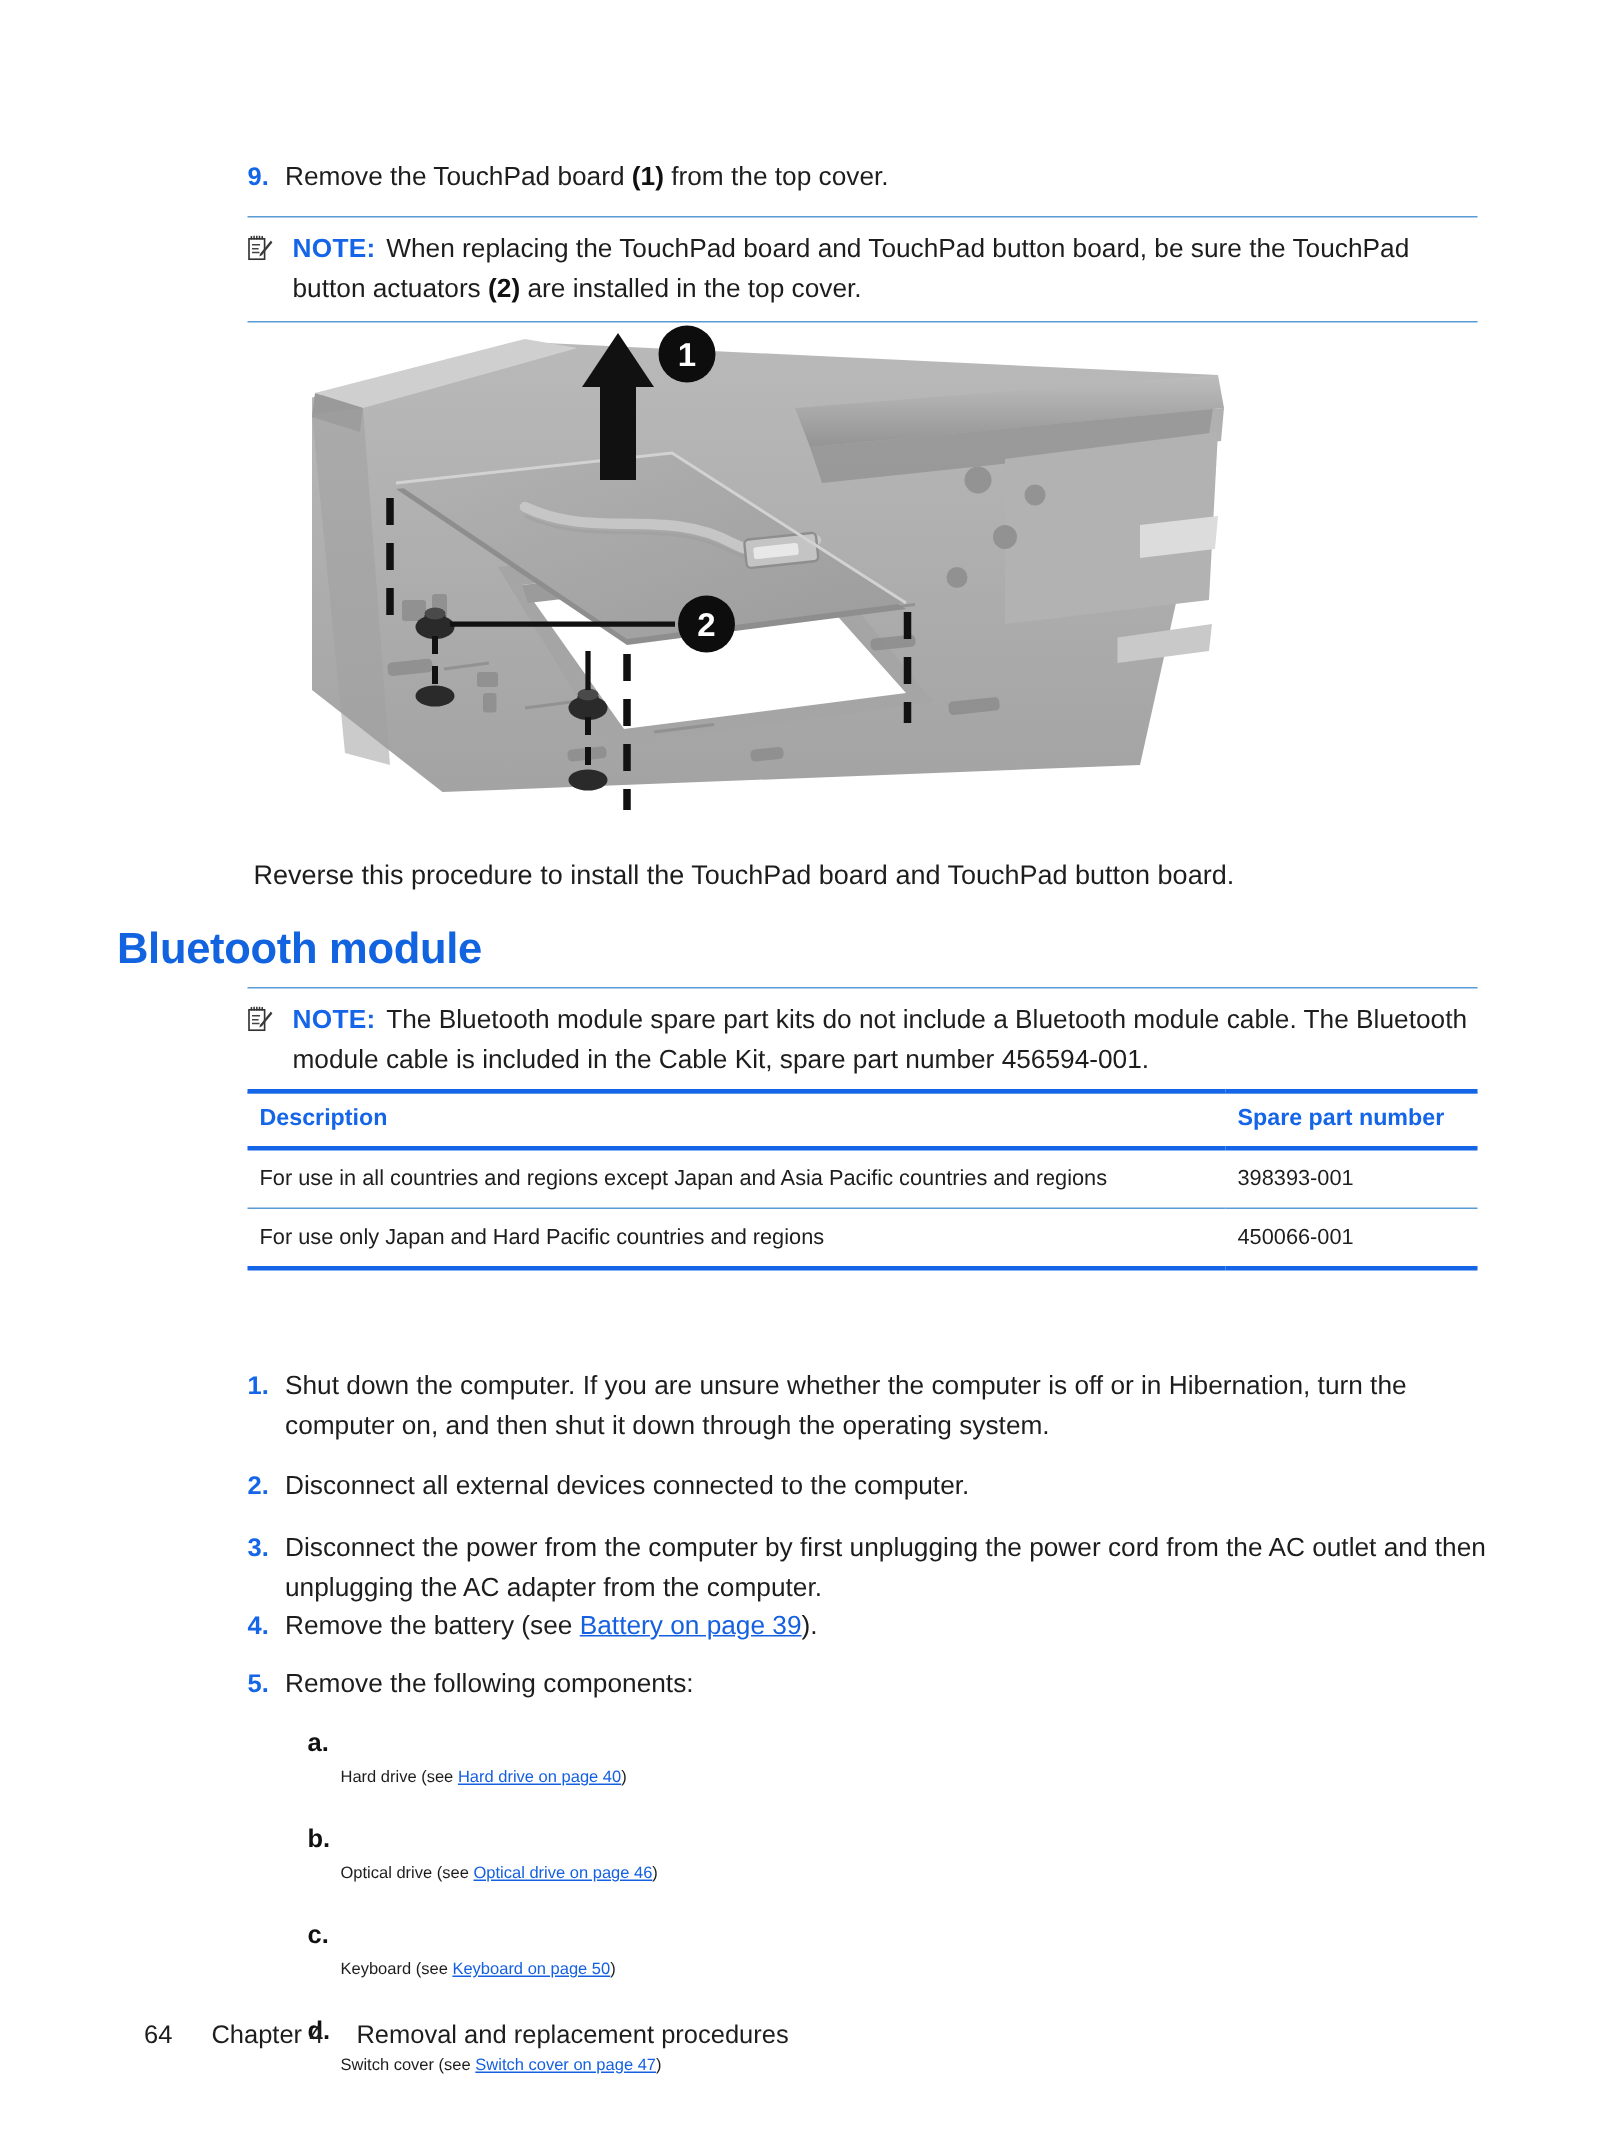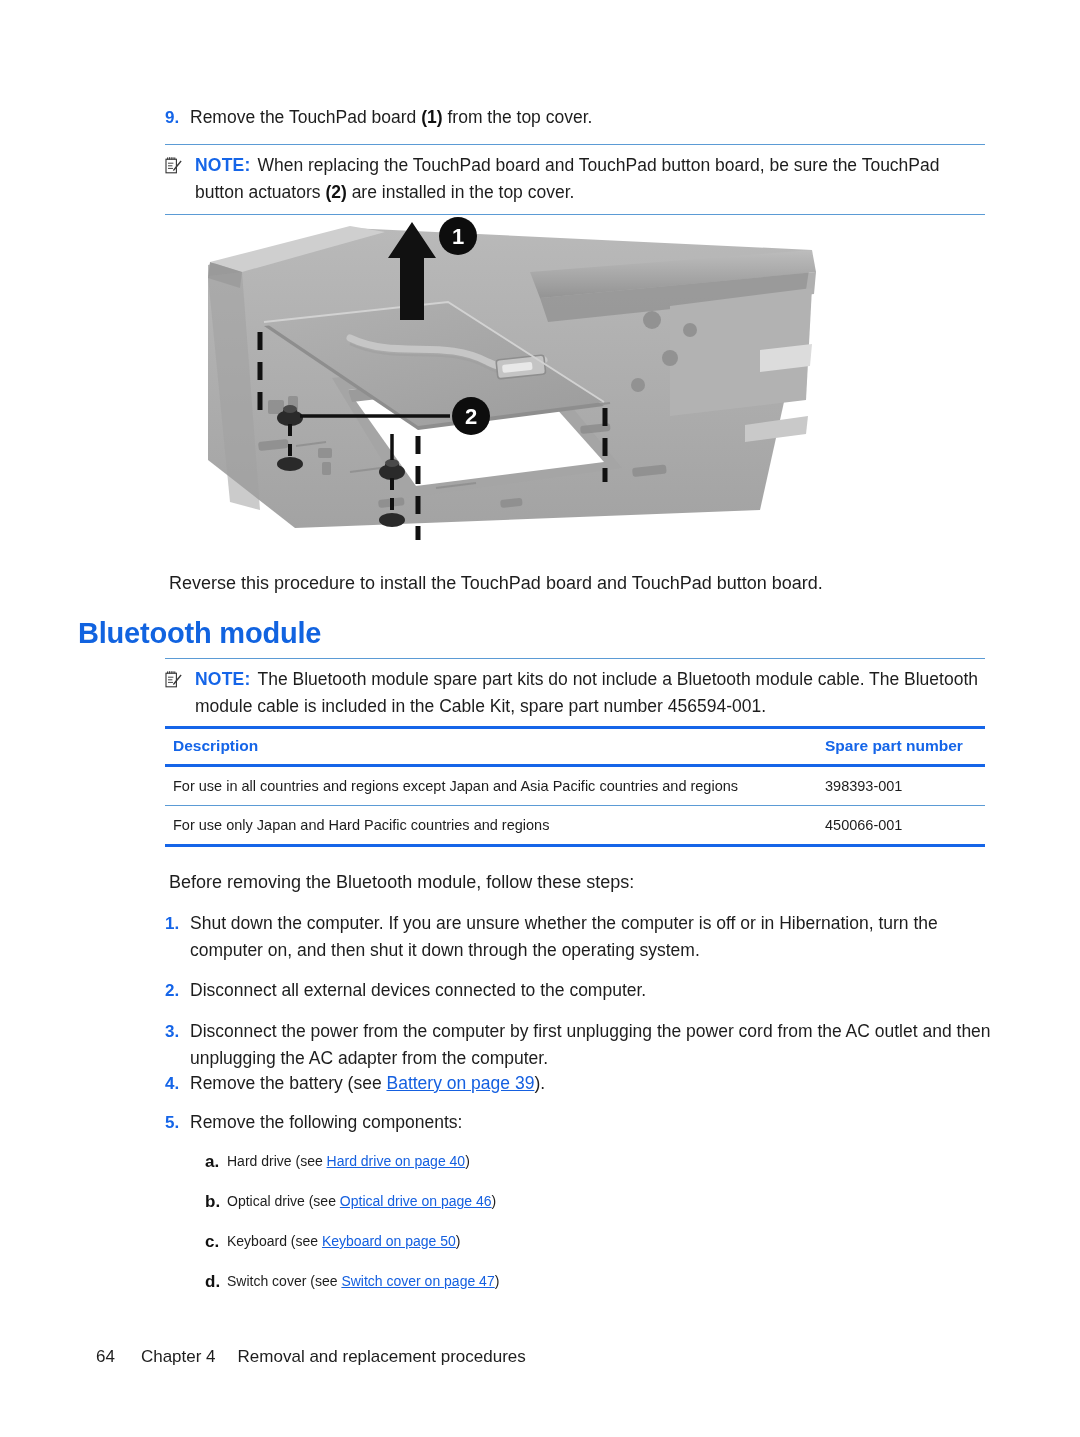--- a/index.html
+++ b/index.html
@@ -65,23 +65,24 @@
     flex: 0 0 37px;
     padding-left: 15px;
     box-sizing: border-box;
     font-weight: bold;
     font-size: 17px;
     color: #111111;
     line-height: 27px;
   }
   .substep-body {
     flex: 1 1 auto;
-    font-size: 14px;
-    line-height: 27px;
-    color: #1d1d1d;
+    font-size: 11px;
+    line-height: 27px;
+    color: #1d1d1d;
+    margin-top: 24px;
   }
 
   
   .note {
     position: relative;
     border-top: 1.5px solid #5b9bd5;
     border-bottom: 1.5px solid #5b9bd5;
     padding: 7px 0 8px 0;
     margin: 0;
     width: 820px;
@@ -359,21 +360,20 @@
         <td>For use in all countries and regions except Japan and Asia Pacific countries and regions</td>
         <td>398393-001</td>
       </tr>
       <tr class="last">
         <td>For use only Japan and Hard Pacific countries and regions</td>
         <td>450066-001</td>
       </tr>
     </tbody>
   </table>
 
-  <div class="body-text" style="position:absolute; left:169px; top:869px; width:830px;">Before removing the Bluetooth module, follow these steps:</div>
 
   <div style="position:absolute; left:150px; top:910px; width:850px;">
 
     <div class="step">
       <div class="step-num">1.</div>
       <div class="step-body">Shut down the computer. If you are unsure whether the computer is off or in Hibernation, turn the computer on, and then shut it down through the operating system.</div>
     </div>
 
     <div class="step" style="margin-bottom:14px;">
       <div class="step-num">2.</div>

